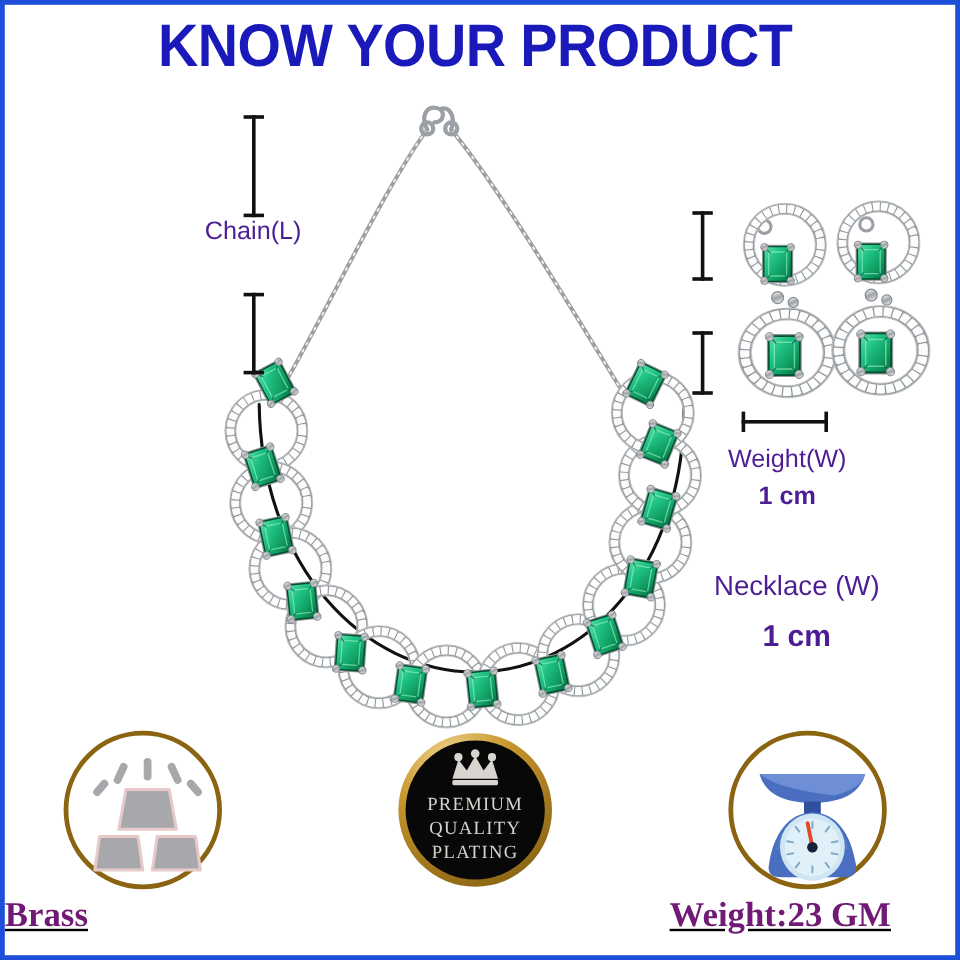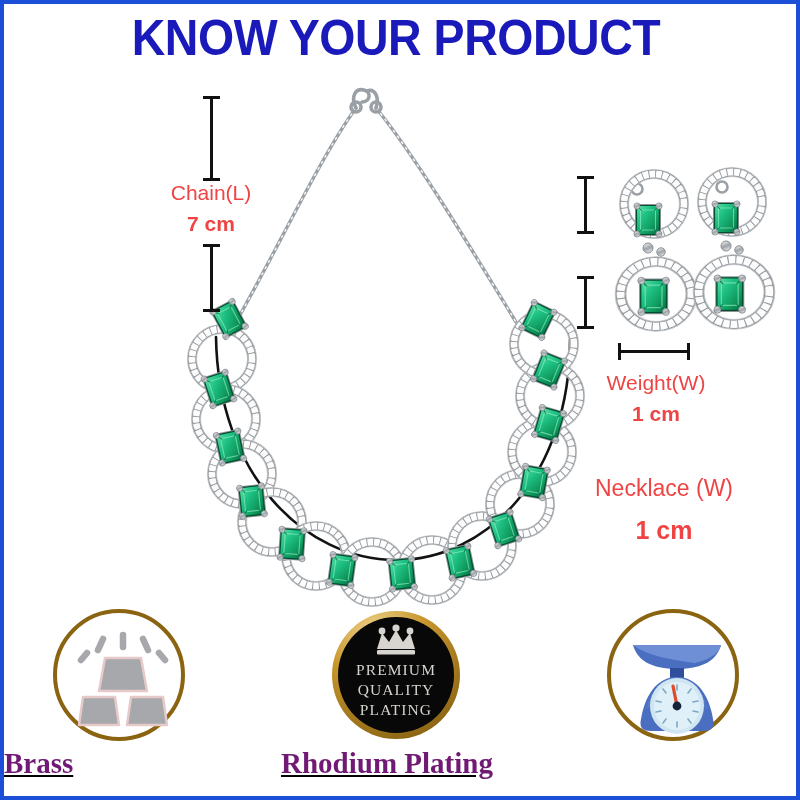--- a/index.html
+++ b/index.html
@@ -30,21 +30,21 @@
     color: #1a19b9;
     transform: scaleX(0.93);
     transform-origin: center top;
     white-space: nowrap;
     line-height: 1.05;
   }
   
   .dim-label {
     position: absolute;
     text-align: center;
-    color: #ef4444;
+    color: #4c1d95;
     font-family: "Liberation Sans", sans-serif;
     white-space: nowrap;
     line-height: 1.25;
   }
   .dim-label .name { font-size: 21px; font-weight: normal; display: block; }
   .dim-label .val  { font-size: 21px; font-weight: bold; display: block; margin-top: 5px; }
   .dim-label.big .name { font-size: 23px; }
   .dim-label.big .val  { font-size: 25px; margin-top: 12px; }
 
   
@@ -236,21 +236,20 @@
   <div class="vrule" style="left:206px; top:92px; height:85px;"></div>
   <div class="vrule" style="left:206px; top:240px; height:68px;"></div>
 
   <div class="vrule" style="left:580px; top:172px; height:58px;"></div>
   <div class="vrule" style="left:580px; top:272px; height:53px;"></div>
 
   <div class="hrule" style="left:614px; top:346px; width:72px;"></div>
 
   <div class="dim-label" style="left:152px; top:176px; width:110px;">
     <span class="name">Chain(L)</span>
-    <span class="val">7 cm</span>
   </div>
 
 
 
   <div class="dim-label" style="left:592px; top:366px; width:120px;">
     <span class="name">Weight(W)</span>
     <span class="val">1 cm</span>
   </div>
 
   <div class="dim-label big" style="left:580px; top:470px; width:160px;">
@@ -298,21 +297,20 @@
           <circle cx="80" cy="22" r="3.4"></circle>
           <rect x="47" y="41" width="38" height="4.4" rx="1.2"></rect>
         </g>
         <g fill="#d6d2cd" font-family="Liberation Serif, serif" font-size="15.5" text-anchor="middle" letter-spacing="1.1">
           <text x="66" y="66">PREMIUM</text>
           <text x="66" y="86">QUALITY</text>
           <text x="66" y="106">PLATING</text>
         </g>
       </svg>
     </div>
-    <div class="caption">Rhodium Plating</div>
   </div>
 
   <div class="feature" style="left:554px; top:605px;">
     <div class="badge-circle badge-outline">
       <svg viewBox="0 0 132 132" width="132" height="132">
 
         <path d="M22 32 L110 32 C106 47, 92 56, 66 56 C40 56, 26 47, 22 32 Z" fill="#4a6fc0"></path>
         <path d="M22 32 L110 32 C108 40, 100 46, 84 50 C60 47, 34 42, 22 32 Z" fill="#6e8fd6"></path>
         <rect x="59" y="55" width="14" height="12" fill="#2f4f9e"></rect>
 
@@ -330,15 +328,16 @@
           <line x1="66" y1="114" x2="66" y2="109"></line>
           <line x1="52" y1="110" x2="55" y2="106"></line>
           <line x1="45" y1="99" x2="50" y2="98"></line>
           <line x1="45" y1="88" x2="50" y2="89"></line>
           <line x1="52" y1="76" x2="55" y2="80"></line>
         </g>
         <line x1="66" y1="93" x2="62" y2="73" stroke="#e04b2a" stroke-width="3.2" stroke-linecap="round"></line>
         <circle cx="66" cy="93" r="4.4" fill="#16213a"></circle>
       </svg>
     </div>
+    <div class="caption">Weight:23 GM</div>
   </div>
 
 </div>
 
 </body></html>

